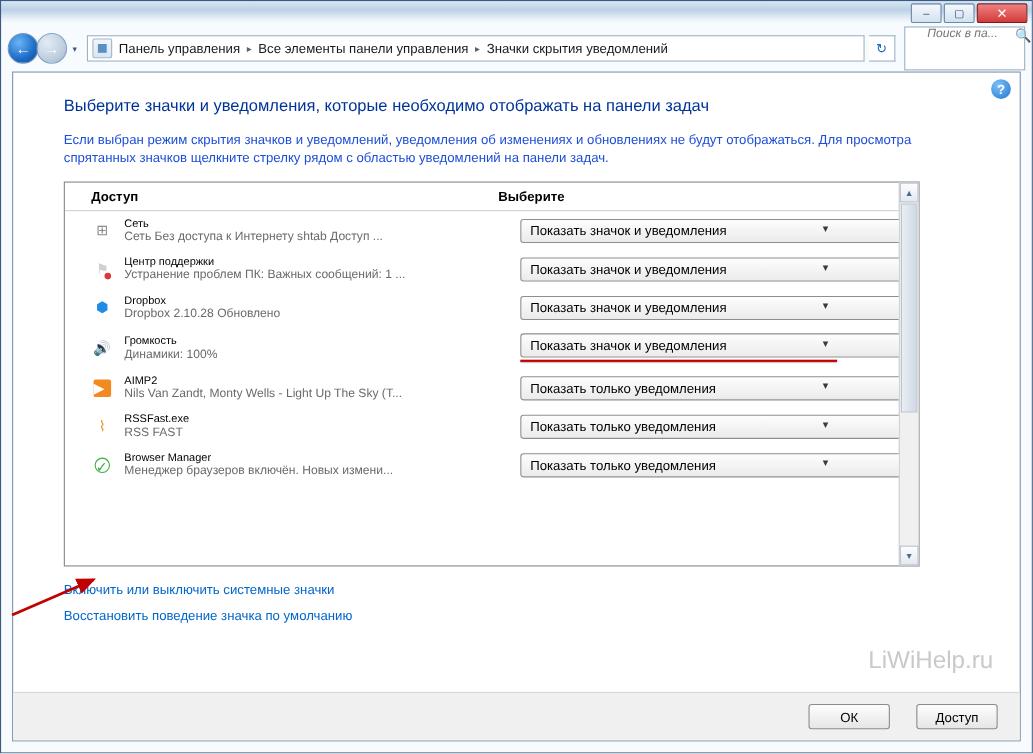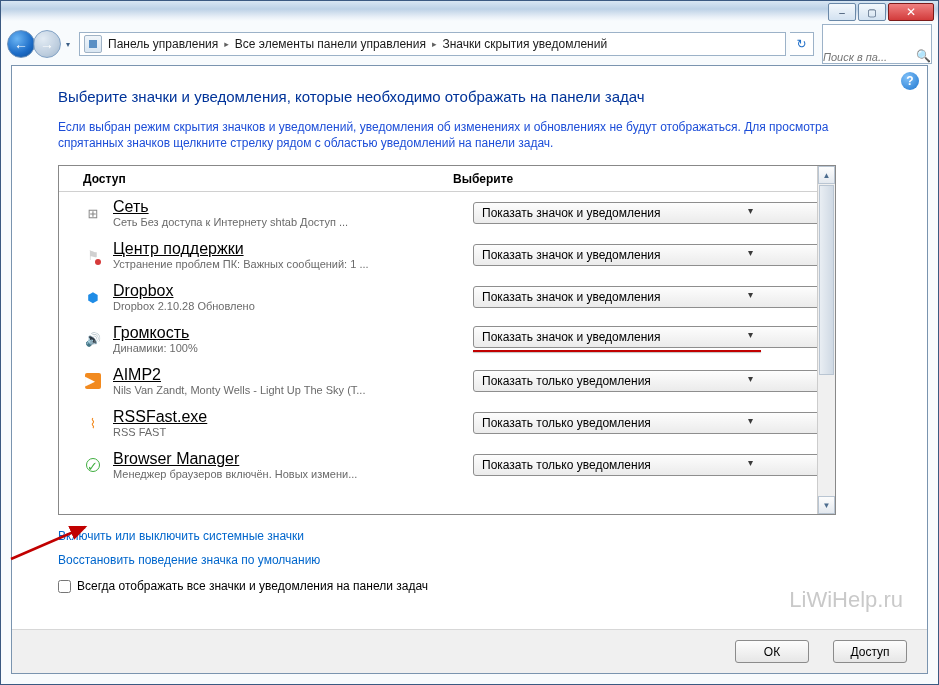--- a/index.html
+++ b/index.html
@@ -15,41 +15,41 @@
 .navbar { height: 34px; margin: 0 6px 6px 6px; display:flex; align-items:center; gap:4px; }
 .navbtn-grp { display:flex; align-items:center; }
 .navbtn { width:28px; height:28px; border-radius:50%; background: radial-gradient(circle at 35% 30%, #6bb5f4, #1c6cc7 60%, #0d4a91); border:1px solid #6d92bb; display:flex;align-items:center;justify-content:center;color:#fff;font-size:14px;}
 .navbtn.fwd { background: radial-gradient(circle at 35% 30%, #dfe9f3, #b6c8db 60%, #91a8c0); opacity:.85; margin-left:-2px;}
 .navdrop { width:14px; height:18px; display:flex;align-items:center;justify-content:center; color:#3c5f86; font-size:8px;}
 .address { flex:1; height:24px; background:#fff; border:1px solid #9cb2c8; display:flex; align-items:center; padding:0 4px; font-size:12px; color:#1a1a1a;}
 .address .iconbox { width:18px;height:18px;border:1px solid #a0b3c6; background:linear-gradient(#f0f5fa,#d9e6f2); margin-right:6px;border-radius:2px;display:flex;align-items:center;justify-content:center;}
 .crumb { display:flex; align-items:center; }
 .crumb .tri { font-size:9px; color:#606060; padding:0 6px;}
 .addr-refresh { width:24px;height:24px;border:1px solid #9cb2c8;border-left:none;background:#fff;display:flex;align-items:center;justify-content:center;color:#1c6cc7;font-size:12px;}
-.search { width:110px; height:40px; border:1px solid #9cb2c8; background:#fff; display:flex;align-items:flex-end; padding:0 0; margin-left:4px;}
+.search { width:110px; height:40px; border:1px solid #9cb2c8; background:#fff; display:flex;align-items:flex-start; padding:0 20px; margin-left:4px;}
 .search input { border:none; outline:none; width:80px; font-size:11px; font-style:italic; color:#7a7a7a; background:transparent;}
 .search .mag { color:#1c6cc7; font-size:12px; margin-left:auto;}
 
 
 .pane { position:absolute; left:10px; right:10px; top:64px; bottom:10px; background:#fff; border:1px solid #7a94af; }
 .help { position:absolute; top:6px; right:8px; width:18px;height:18px;border-radius:50%;background:radial-gradient(circle at 35% 30%, #7fc0f8, #1f76cf); color:#fff; font-size:12px; font-weight:bold; display:flex;align-items:center;justify-content:center;}
 .innerpad { padding: 22px 46px 12px 46px; }
 .h1 { color:#003399; font-size:15px; margin-bottom:14px; }
 .desc { font-size:12px; color:#1d4ed8; line-height:1.35; margin-bottom:14px;}
 
 
 .listbox { border:1px solid #888; width:778px; height:350px; display:flex; }
 .listbody { flex:1; overflow:hidden; }
 .listheader { height:26px; border-bottom:1px solid #d0d0d0; display:flex; align-items:center; font-size:12px; font-weight:bold; padding-left:24px;}
 .listheader .col1 { width:370px; }
 .rows { }
 .row { display:flex; align-items:center; padding:6px 0 6px 24px; }
 .row .ic { width:20px; height:20px; margin-right:10px; display:flex;align-items:center;justify-content:center; font-size:13px;}
 .row .txt { width:340px; }
-.row .txt .name { font-size:16px; color:#000;text-decoration:underline; }
+.row .txt .name { font-size:10px; color:#000; }
 .row .txt .sub { font-size:11px; color:#6a6a6a; white-space:nowrap; overflow:hidden; text-overflow:ellipsis;}
 .row .sel-wrap { width:308px; position:relative;padding-left:20px;}
 .sel { width:356px; height:22px; border:1px solid #8e8e8e; border-radius:3px; background:linear-gradient(#fdfdfd,#ebebeb); font-size:12px; padding:2px 20px 2px 8px; appearance:none;}
 .sel-wrap::after { content:"▾"; position:absolute; right:8px; top:3px; font-size:10px; color:#3a3a3a; pointer-events:none;}
 .underline-red { height:2px; background:#c10000; margin-top:2px; box-shadow:0 1px 1px rgba(0,0,0,.25); }
 
 
 .scrollbar { width:18px; background:#f0f0f0; border-left:1px solid #ccc; display:flex; flex-direction:column;}
 .scrollbar .sbtn { height:18px; background:linear-gradient(#fdfdfd,#e4e9ef); border:1px solid #b9c5d2; margin:0; display:flex;align-items:center;justify-content:center;font-size:8px;color:#4c6c8e;}
 .scrollbar .thumb { flex: 0 0 190px; background:linear-gradient(90deg,#e9eef3,#cfd9e4); border:1px solid #b9c5d2; margin:1px 1px;}
@@ -208,24 +208,20 @@
           <div class="sbtn">▲</div>
           <div class="thumb"></div>
           <div class="track"></div>
           <div class="sbtn">▼</div>
         </div>
       </div>
 
       <a class="link">Включить или выключить системные значки</a>
       <a class="link" style="margin-top:10px;">Восстановить поведение значка по умолчанию</a>
 
-      <div class="chkrow">
-        <input type="checkbox" style="">
-        <span>Всегда отображать все значки и уведомления на панели задач</span>
-      </div>
     </div>
 
     <div class="watermark">LiWiHelp.ru</div>
 
     <div class="btnbar">
       <button class="btn7">ОК</button>
       <button class="btn7">Доступ</button>
     </div>
   </div>
 

